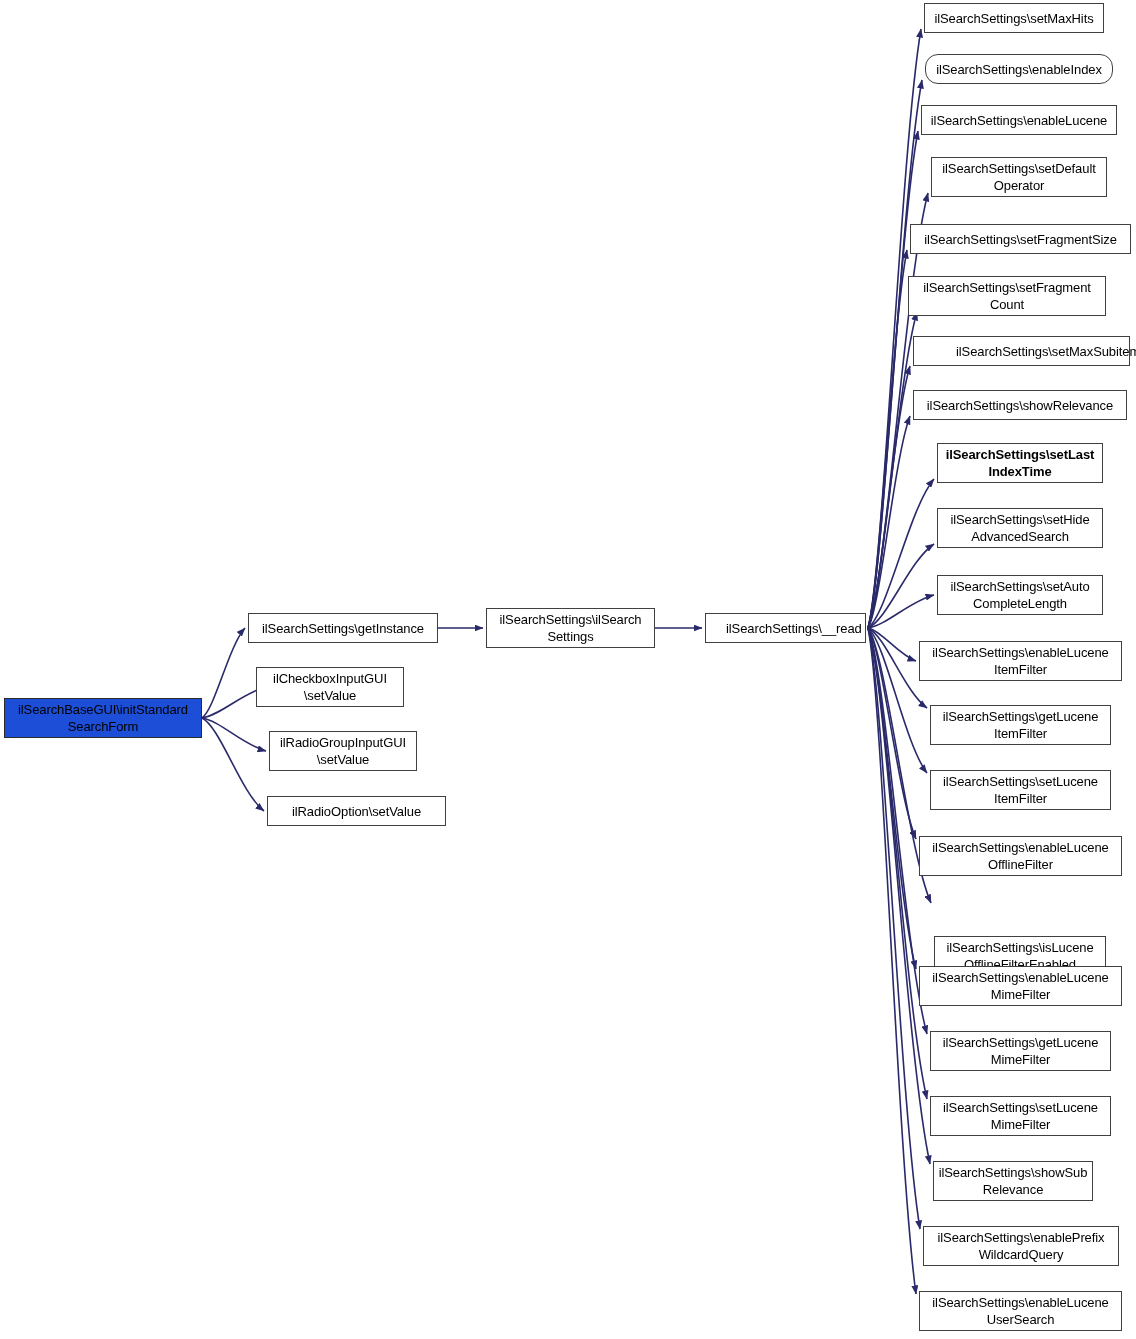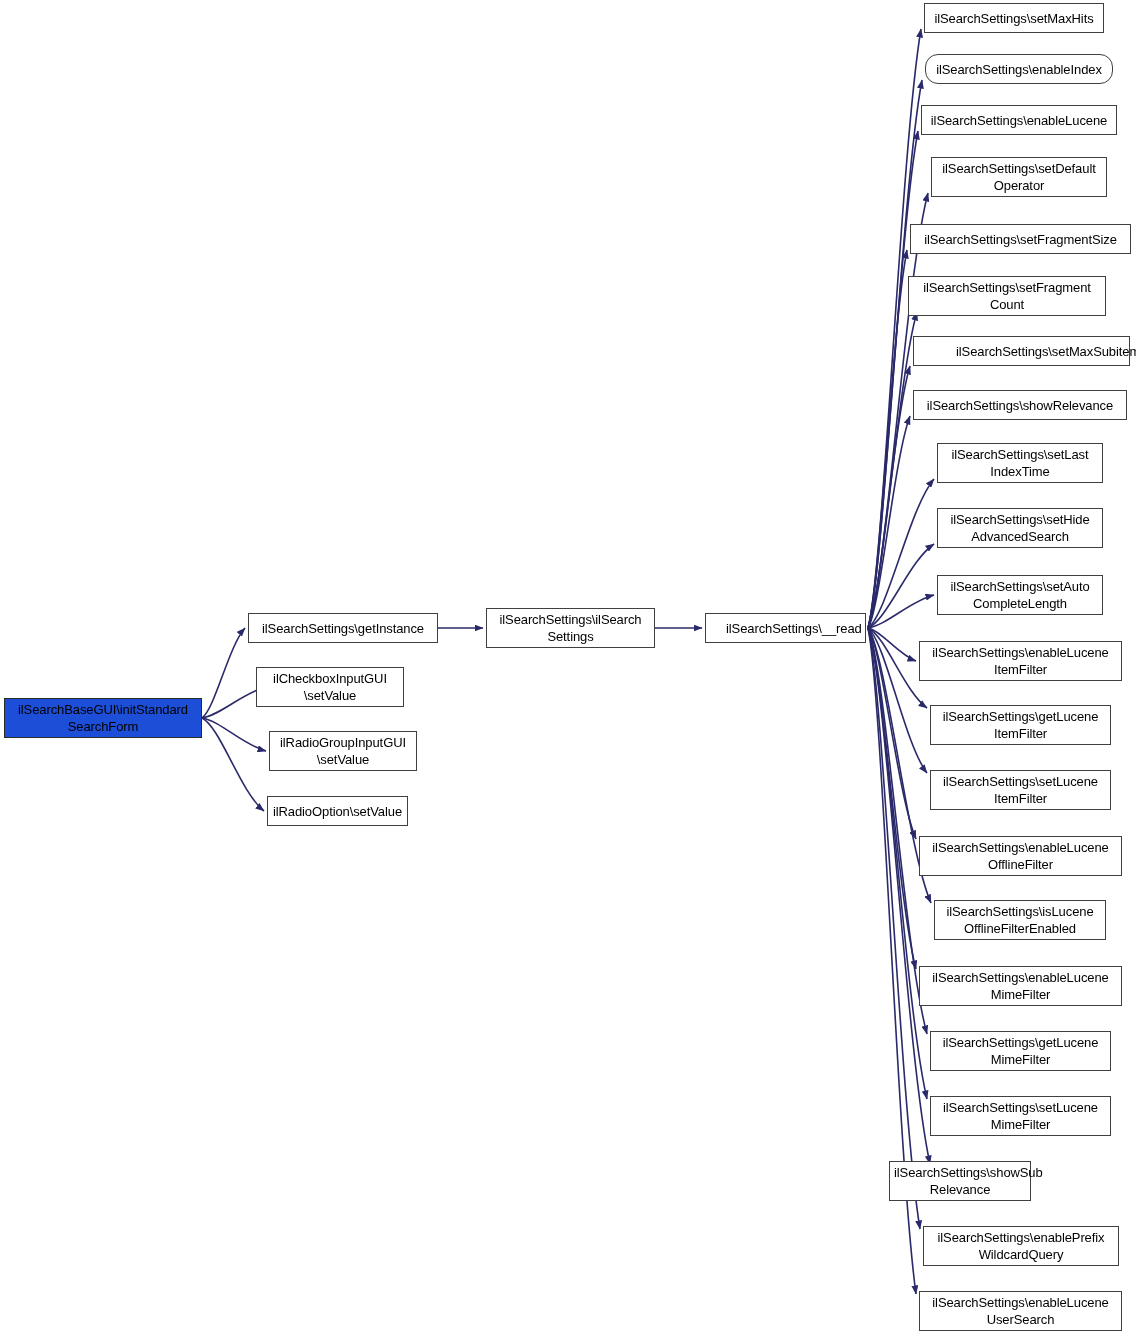--- a/index.html
+++ b/index.html
@@ -92,56 +92,56 @@
       </g>
   </svg>
   <div id="nodes">
       <div class="node highlight" style="left: 4px; top: 698px; width: 198px; height: 40px;"><span class="node-label">ilSearchBaseGUI\initStandard
 SearchForm</span></div>
       <div class="node" style="left: 248px; top: 613px; width: 190px; height: 30px;"><span class="node-label">ilSearchSettings\getInstance</span></div>
       <div class="node" style="left: 256px; top: 667px; width: 148px; height: 40px;"><span class="node-label">ilCheckboxInputGUI
 \setValue</span></div>
       <div class="node" style="left: 269px; top: 731px; width: 148px; height: 40px;"><span class="node-label">ilRadioGroupInputGUI
 \setValue</span></div>
-      <div class="node" style="left: 267px; top: 796px; width: 141px; height: 30px;"><span class="node-label">ilRadioOption\setValue</span></div>
+      <div class="node" style="left: 267px; top: 796px; width: 179px; height: 30px;"><span class="node-label">ilRadioOption\setValue</span></div>
       <div class="node" style="left: 486px; top: 608px; width: 169px; height: 40px;"><span class="node-label">ilSearchSettings\ilSearch
 Settings</span></div>
       <div class="node" style="left: 705px; top: 613px; width: 161px; height: 30px; padding-left: 16px;"><span class="node-label">ilSearchSettings\__read</span></div>
       <div class="node" style="left: 924px; top: 3px; width: 180px; height: 30px;"><span class="node-label">ilSearchSettings\setMaxHits</span></div>
       <div class="node" style="left: 925px; top: 54px; width: 188px; height: 30px; border-radius: 13px;"><span class="node-label">ilSearchSettings\enableIndex</span></div>
       <div class="node" style="left: 921px; top: 105px; width: 196px; height: 30px;"><span class="node-label">ilSearchSettings\enableLucene</span></div>
       <div class="node" style="left: 931px; top: 157px; width: 176px; height: 40px;"><span class="node-label">ilSearchSettings\setDefault
 Operator</span></div>
       <div class="node" style="left: 910px; top: 224px; width: 221px; height: 30px;"><span class="node-label">ilSearchSettings\setFragmentSize</span></div>
       <div class="node" style="left: 908px; top: 276px; width: 198px; height: 40px;"><span class="node-label">ilSearchSettings\setFragment
 Count</span></div>
       <div class="node" style="left: 913px; top: 336px; width: 217px; height: 30px; padding-left: 38px;"><span class="node-label">ilSearchSettings\setMaxSubitems</span></div>
       <div class="node" style="left: 913px; top: 390px; width: 214px; height: 30px;"><span class="node-label">ilSearchSettings\showRelevance</span></div>
-      <div class="node" style="left: 937px; top: 443px; width: 166px; height: 40px;"><span class="node-label">ilSearchSettings\setLast
+      <div class="node" style="left: 937px; top: 443px; width: 166px; height: 40px; font-weight: bold;"><span class="node-label">ilSearchSettings\setLast
 IndexTime</span></div>
       <div class="node" style="left: 937px; top: 508px; width: 166px; height: 40px;"><span class="node-label">ilSearchSettings\setHide
 AdvancedSearch</span></div>
       <div class="node" style="left: 937px; top: 575px; width: 166px; height: 40px; text-align: center;"><span class="node-label">ilSearchSettings\setAuto
 CompleteLength</span></div>
       <div class="node" style="left: 919px; top: 641px; width: 203px; height: 40px;"><span class="node-label">ilSearchSettings\enableLucene
 ItemFilter</span></div>
       <div class="node" style="left: 930px; top: 705px; width: 181px; height: 40px;"><span class="node-label">ilSearchSettings\getLucene
 ItemFilter</span></div>
       <div class="node" style="left: 930px; top: 770px; width: 181px; height: 40px;"><span class="node-label">ilSearchSettings\setLucene
 ItemFilter</span></div>
       <div class="node" style="left: 919px; top: 836px; width: 203px; height: 40px;"><span class="node-label">ilSearchSettings\enableLucene
 OfflineFilter</span></div>
-      <div class="node" style="left: 934px; top: 900px; width: 172px; height: 40px;"><span class="node-label">ilSearchSettings\isLucene
+      <div class="node" style="left: 934px; top: 936px; width: 172px; height: 40px;"><span class="node-label">ilSearchSettings\isLucene
 OfflineFilterEnabled</span></div>
       <div class="node" style="left: 919px; top: 966px; width: 203px; height: 40px;"><span class="node-label">ilSearchSettings\enableLucene
 MimeFilter</span></div>
       <div class="node" style="left: 930px; top: 1031px; width: 181px; height: 40px;"><span class="node-label">ilSearchSettings\getLucene
 MimeFilter</span></div>
       <div class="node" style="left: 930px; top: 1096px; width: 181px; height: 40px;"><span class="node-label">ilSearchSettings\setLucene
 MimeFilter</span></div>
-      <div class="node" style="left: 889px; top: 1161px; width: 142px; height: 40px;"><span class="node-label">ilSearchSettings\showSub
+      <div class="node" style="left: 933px; top: 1161px; width: 160px; height: 40px;"><span class="node-label">ilSearchSettings\showSub
 Relevance</span></div>
       <div class="node" style="left: 923px; top: 1226px; width: 196px; height: 40px;"><span class="node-label">ilSearchSettings\enablePrefix
 WildcardQuery</span></div>
       <div class="node" style="left: 919px; top: 1291px; width: 203px; height: 40px;"><span class="node-label">ilSearchSettings\enableLucene
 UserSearch</span></div>
     </div>
 </div>
 
 </body></html>

